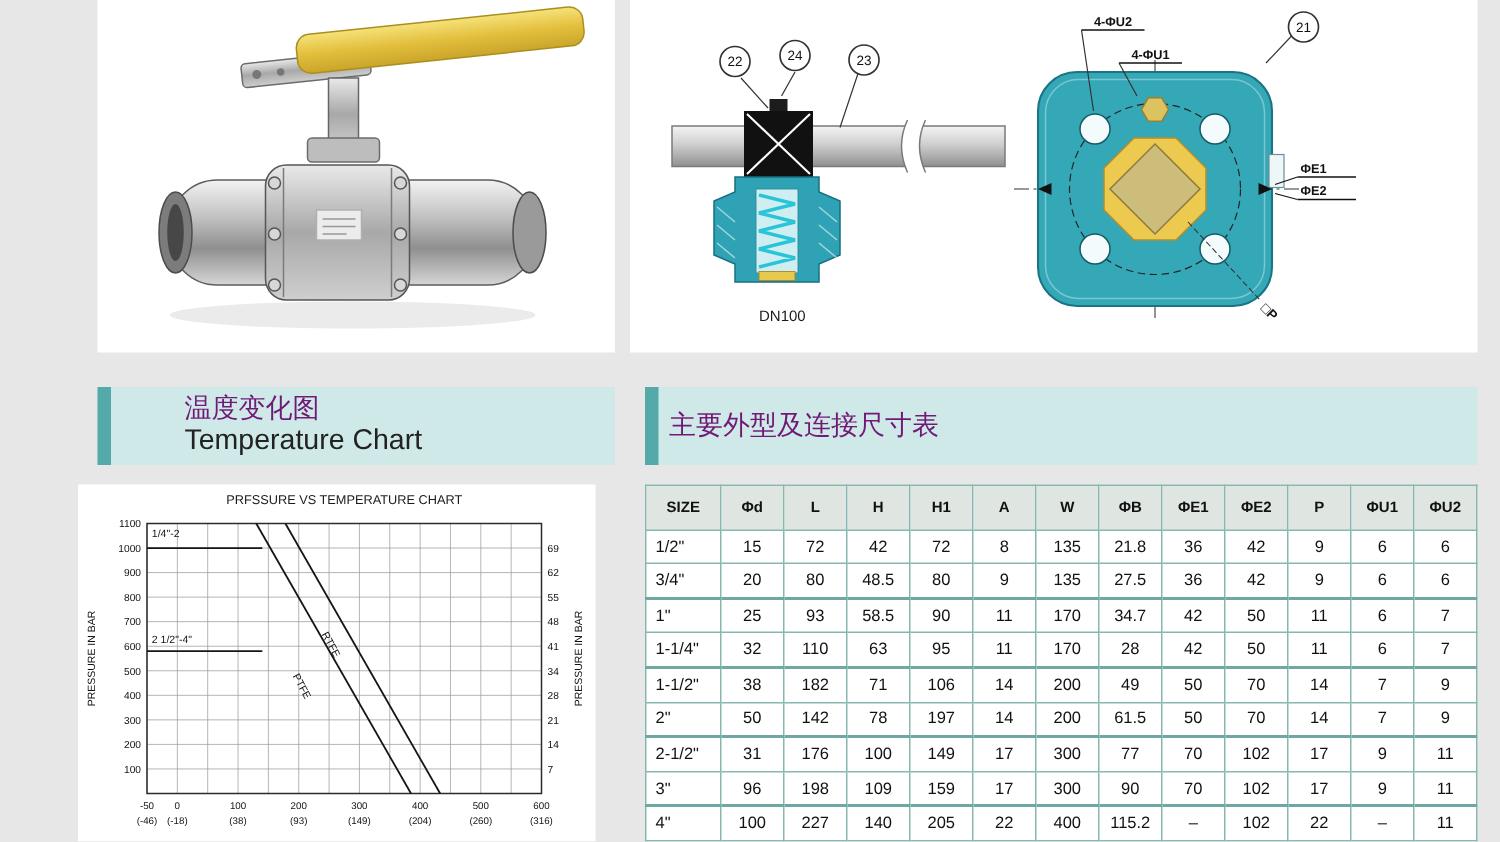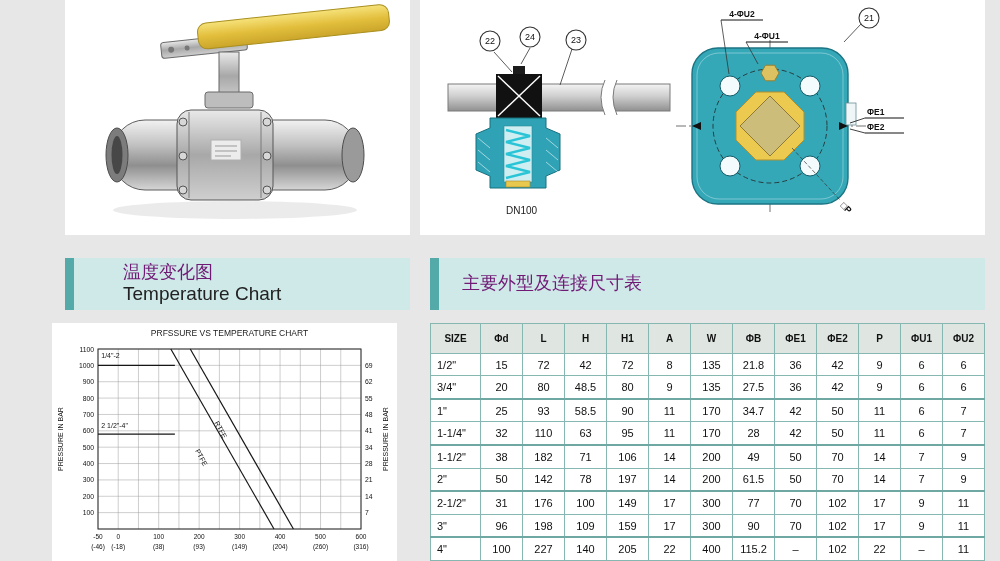--- a/index.html
+++ b/index.html
@@ -16,21 +16,21 @@
 
   .section-header {
     position:absolute; height:52px; background:#cfe9e9;
     display:flex; align-items:center;
   }
   .temp-header { left:65px;  top:258px; width:345px; }
   .dim-header  { left:430px; top:258px; width:555px; }
   .accent { position:absolute; left:0; top:0; width:9px; height:52px; background:#53aaa8; }
   .titles { line-height:1.2; }
   .temp-header .titles { padding-left:58px; }
-  .dim-header  .titles { padding-left:32px; }
+  .dim-header  .titles { padding-left:16px; }
   .zh { font-size:18px; color:#701a75; }
   .en { font-size:19px; color:#222222; }
 
   .chart-panel { left:52px;  top:323px; width:345px; height:238px; }
   .table-panel { left:430px; top:323px; width:555px; height:238px; }
 
   table { width:100%; height:100%; border-collapse:collapse; table-layout:fixed; font-size:11px; }
   th,td { border:1px solid #86b7b0; text-align:center; padding:1px 2px; color:#111; overflow:hidden; }
   th { background:#dfe6e2; font-weight:bold; height:30px; font-size:10px; }
   th:first-child { width:50px; }

